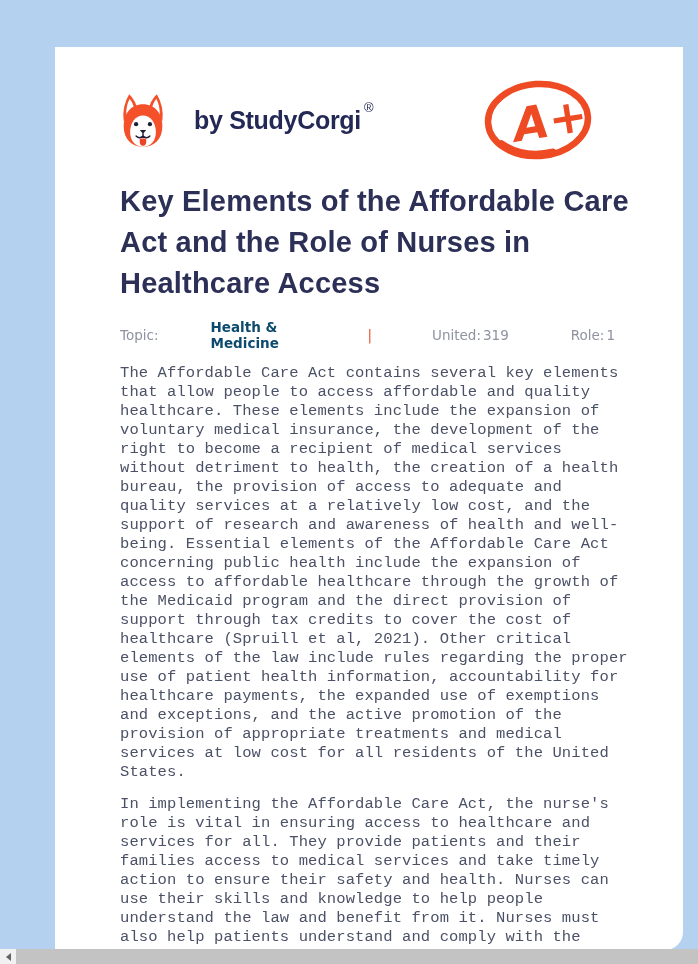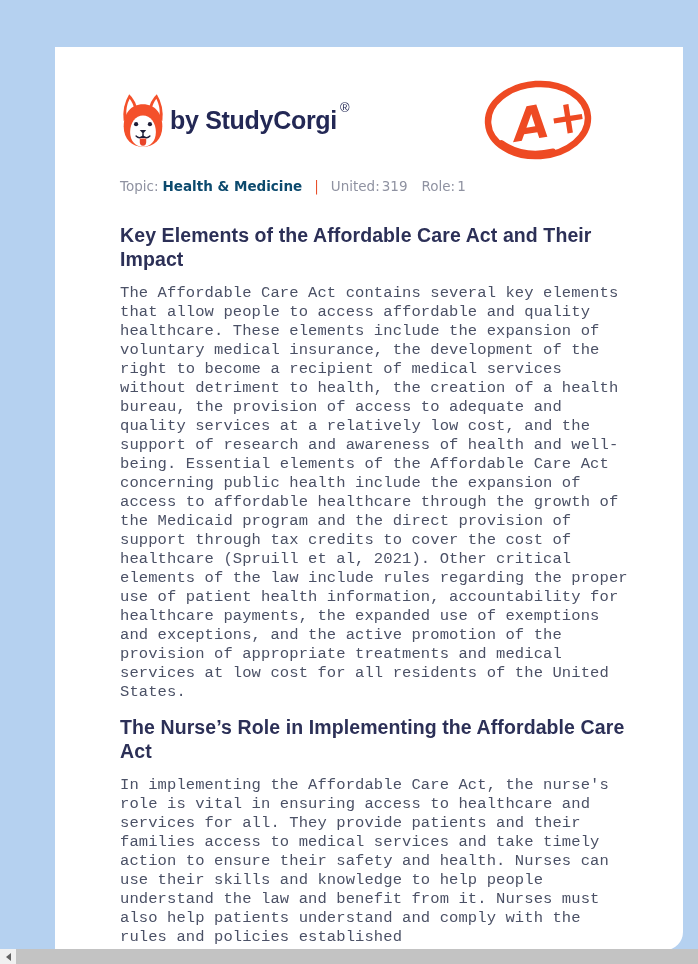--- a/index.html
+++ b/index.html
@@ -22,21 +22,21 @@
     overflow: hidden;
   }
 
   
   .header-row {
     display: flex;
     justify-content: space-between;
     align-items: center;
     height: 86px;
   }
-  .logo-wrap { display: flex; align-items: center; gap: 4px; }
+  .logo-wrap { display: flex; align-items: center; gap: 28px; }
   .corgi-svg { width: 46px; height: 56px; display: block; }
   .brand-text {
     font-size: 25px;
     font-weight: 700;
     color: #232855;
     letter-spacing: -0.3px;
     white-space: nowrap;
   }
   .reg-mark {
     font-size: 13px;
@@ -61,20 +61,21 @@
   }
 
   
   .meta-line {
     margin-top: 15px;
     font-family: "DejaVu Sans", sans-serif;
     font-size: 13.5px;
     color: #8f92a1;
     display: flex;
     align-items: center;
+    gap: 48px;
   }
   .meta-label { color: #8f92a1; }
   .meta-topic { color: #0c4a6e; font-weight: 700; margin-left: 4px; }
   .meta-sep { color: #e8502b; margin: 0 12px; }
   .meta-pair { margin-right: 14px; white-space: nowrap; }
   .meta-pair .val { margin-left: 2px; }
 
   
   .section-heading {
     margin-top: 29px;
@@ -158,33 +159,32 @@
 
     <svg class="badge-svg" viewBox="0 0 110 84" aria-hidden="true">
       <g transform="rotate(-4 55 42)">
         <ellipse cx="55" cy="42" rx="50" ry="36" fill="none" stroke="#ee4a23" stroke-width="6.5" stroke-linecap="round"></ellipse>
         <path d="M17,62 Q38,79 68,74" fill="none" stroke="#ee4a23" stroke-width="5" stroke-linecap="round"></path>
       </g>
       <text x="30" y="60" transform="rotate(-9 55 42)" font-family="DejaVu Sans, sans-serif" font-size="46" font-weight="bold" font-style="italic" fill="#ee4a23">A+</text>
     </svg>
   </div>
 
+  <h1 class="doc-title">Key Elements of the Affordable Care Act and the Role of Nurses in Healthcare Access</h1>
 
   <div class="meta-line">
     <span class="meta-label">Topic:</span>
     <span class="meta-topic">Health &amp; Medicine</span>
     <span class="meta-sep">|</span>
     <span class="meta-pair"><span>United:</span><span class="val">319</span></span>
     <span class="meta-pair"><span>Role:</span><span class="val">1</span></span>
   </div>
 
-  <h2 class="section-heading">Key Elements of the Affordable Care Act and Their Impact</h2>
   <p class="section-body">The Affordable Care Act contains several key elements that allow people to access affordable and quality healthcare. These elements include the expansion of voluntary medical insurance, the development of the right to become a recipient of medical services without detriment to health, the creation of a health bureau, the provision of access to adequate and quality services at a relatively low cost, and the support of research and awareness of health and well-being. Essential elements of the Affordable Care Act concerning public health include the expansion of access to affordable healthcare through the growth of the Medicaid program and the direct provision of support through tax credits to cover the cost of healthcare (Spruill et al, 2021). Other critical elements of the law include rules regarding the proper use of patient health information, accountability for healthcare payments, the expanded use of exemptions and exceptions, and the active promotion of the provision of appropriate treatments and medical services at low cost for all residents of the United States.</p>
 
-  <h2 class="section-heading second">The Nurse’s Role in Implementing the Affordable Care Act</h2>
   <p class="section-body">In implementing the Affordable Care Act, the nurse's role is vital in ensuring access to healthcare and services for all. They provide patients and their families access to medical services and take timely action to ensure their safety and health. Nurses can use their skills and knowledge to help people understand the law and benefit from it. Nurses must also help patients understand and comply with the rules and policies established</p>
 
 </div>
 
 <div class="hscrollbar">
   <div class="scroll-btn">
     <span class="scroll-arrow-left"></span>
   </div>
   <div class="scroll-thumb"></div>
 </div>

